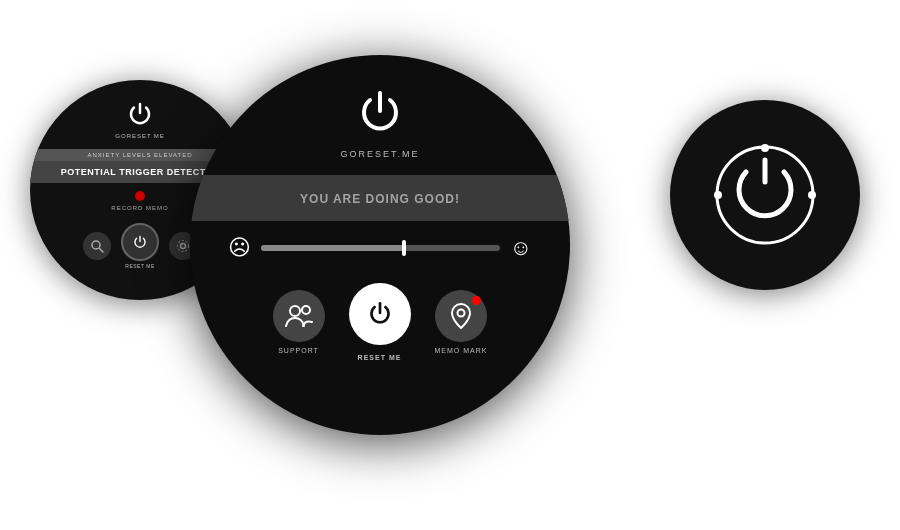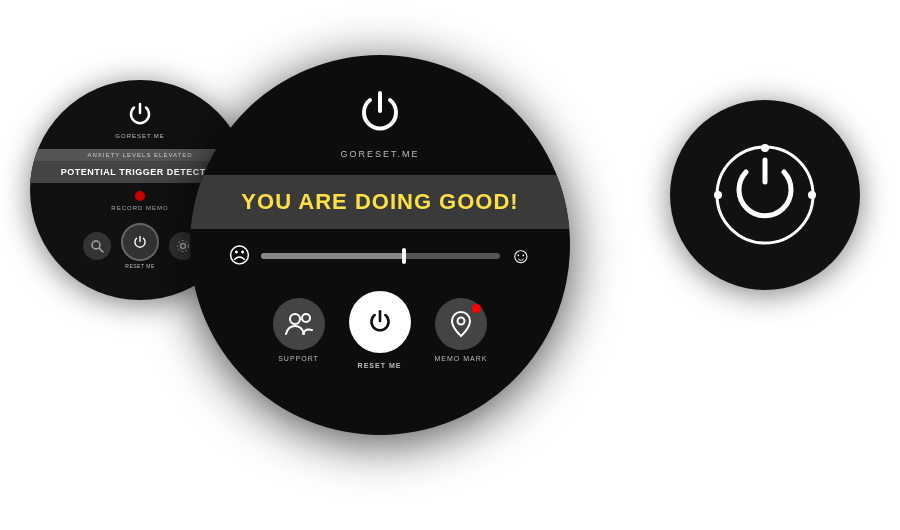--- a/index.html
+++ b/index.html
@@ -177,22 +177,22 @@
 
     .status-bar {
       width: 100%;
       background: #3a3a3a;
       padding: 14px 20px;
       margin-top: 16px;
       text-align: center;
     }
 
     .status-text {
-      color: #fde047;
-      font-size: 22px;
+      color: #a3a3a3;
+      font-size: 12px;
       font-weight: 900;
       letter-spacing: 1px;
     }
 
     .mood-slider-section {
       width: 80%;
       display: flex;
       align-items: center;
       gap: 10px;
       margin-top: 14px;

